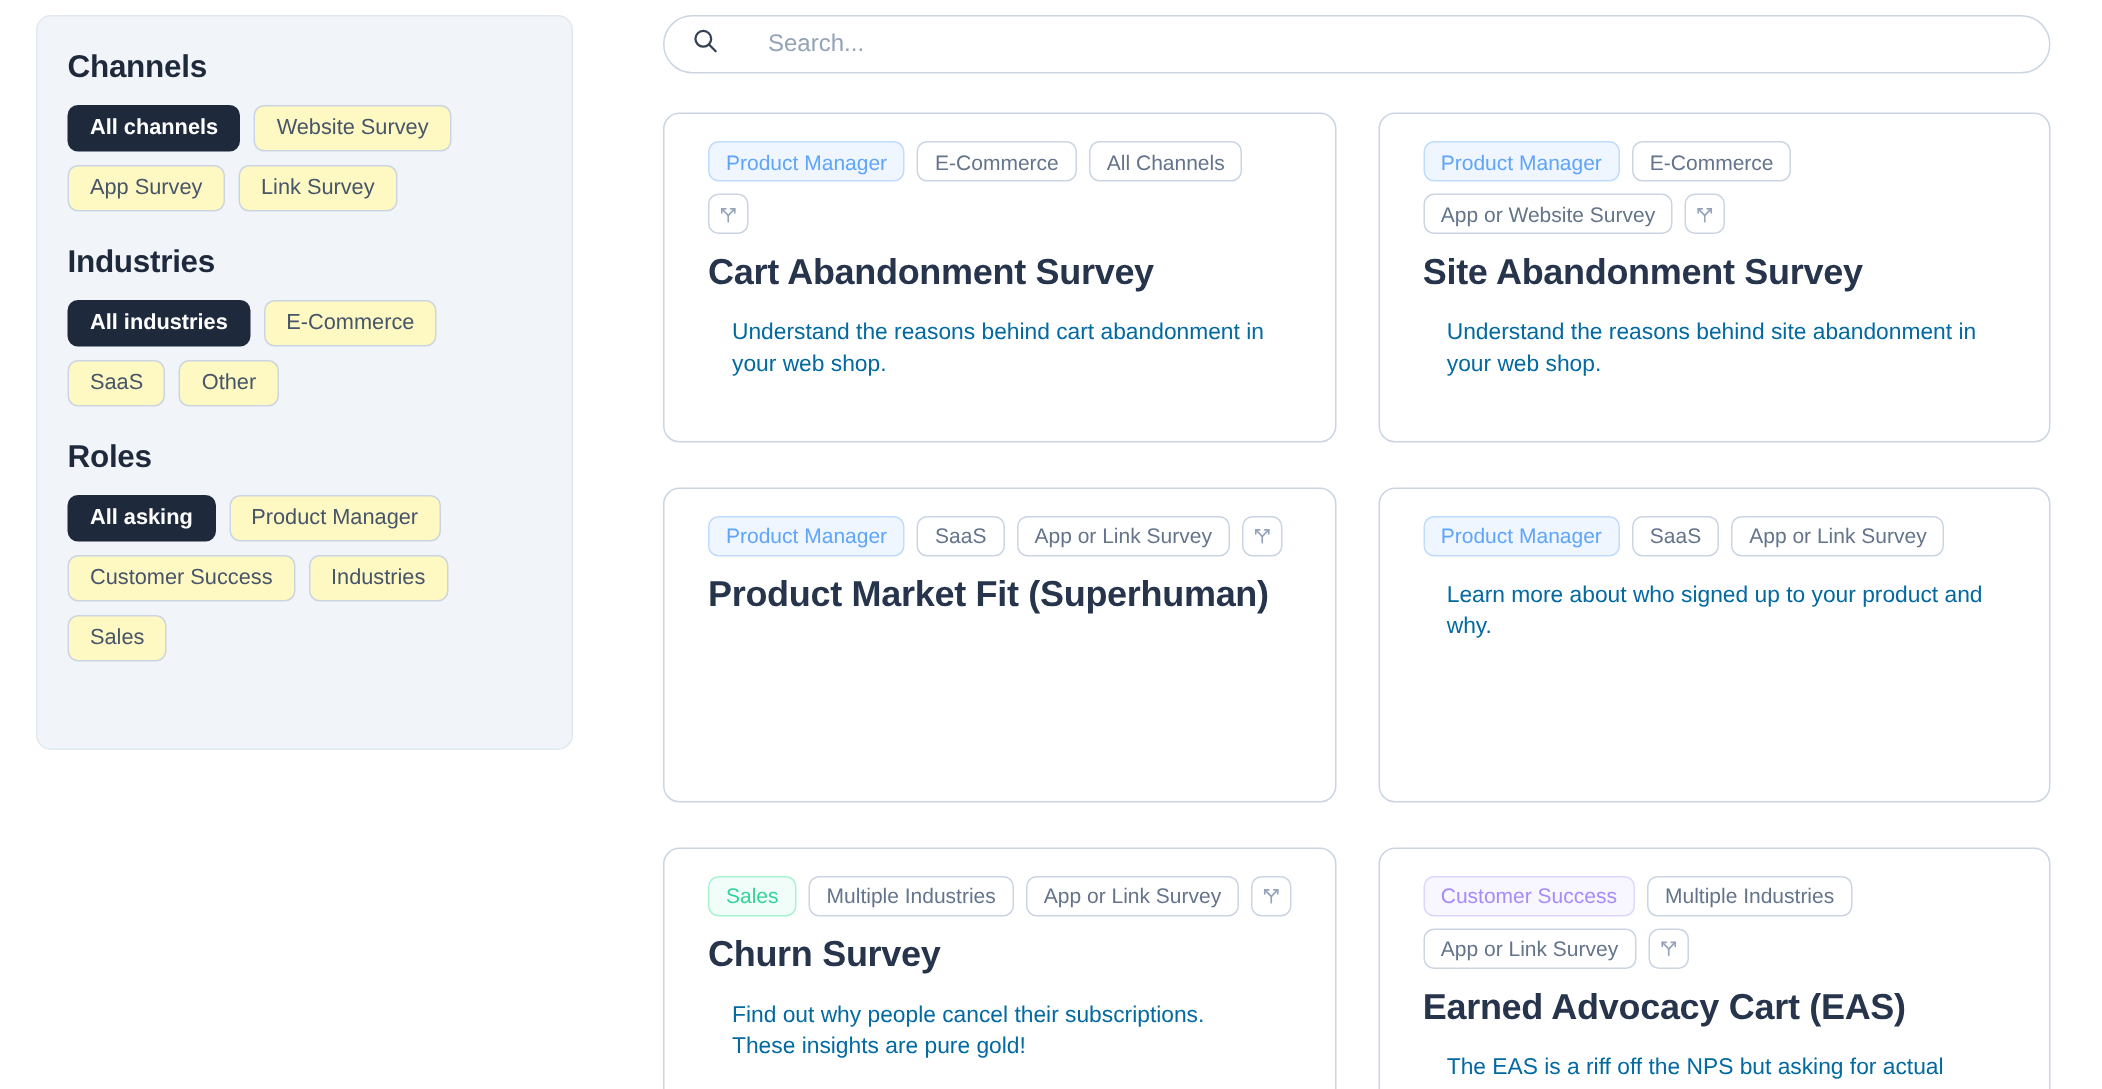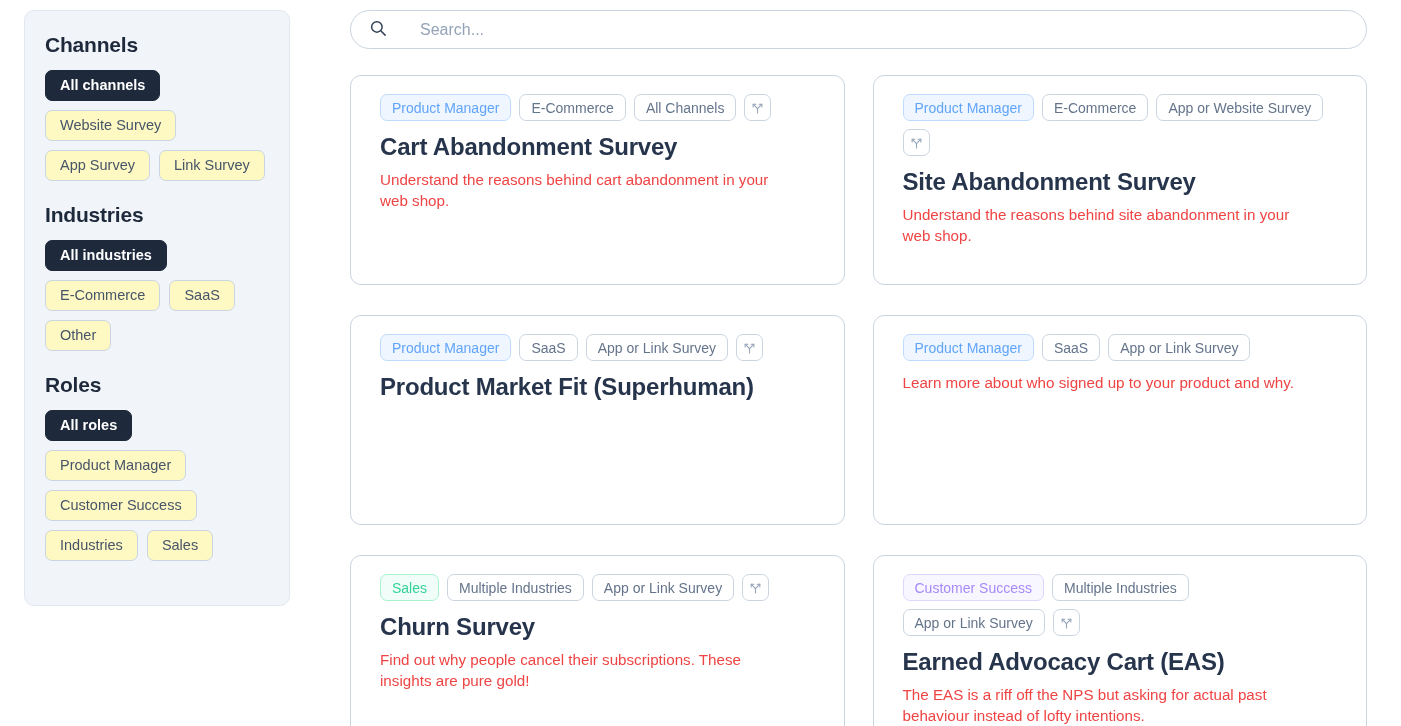--- a/index.html
+++ b/index.html
@@ -12,26 +12,26 @@
   }
   .page {
     position: relative;
     width: 1401px; height: 726px;
     display: flex;
     align-items: flex-start;
   }
 
   
   .sidebar {
-    width: 266px;
+    width: 358px;
     margin: 10px 0 0 24px;
     background: #f1f5f9;
     border: 1px solid #e2e8f0;
     border-radius: 10px;
-    padding: 22px 20px 28px 20px;
+    padding: 22px 20px 42px 20px;
     flex: 0 0 auto;
   }
   .filter-group { margin-bottom: 6px; }
   .filter-group:last-child { margin-bottom: 16px; }
   .filter-title {
     font-size: 21px;
     font-weight: 600;
     color: #1e293b;
     margin: 0 0 13px 0;
     letter-spacing: -0.2px;
@@ -160,22 +160,22 @@
   .card-title {
     font-size: 24px;
     font-weight: 700;
     color: #27354c;
     margin: 6px 0 9px 0;
     letter-spacing: -0.2px;
   }
   .card-desc {
     font-size: 15.2px;
     line-height: 1.38;
-    color: #ef4444;
-    margin: 0;
+    color: #0369a1;
+    margin: 16px;
     max-width: 410px;
   }
 </style>
 </head>
 <body>
 
 <div class="page">
 
   <aside class="sidebar" id="sidebar">
       <div class="filter-group">
@@ -192,21 +192,21 @@
         <div class="chips">
           <button class="chip active">All industries</button>
           <button class="chip">E-Commerce</button>
           <button class="chip">SaaS</button>
           <button class="chip">Other</button>
         </div>
       </div>
       <div class="filter-group">
         <h3 class="filter-title">Roles</h3>
         <div class="chips">
-          <button class="chip active">All roles</button>
+          <button class="chip active">All asking</button>
           <button class="chip">Product Manager</button>
           <button class="chip">Customer Success</button>
           <button class="chip">Industries</button>
           <button class="chip">Sales</button>
         </div>
       </div>
     </aside>
 
   <div class="main">
 

